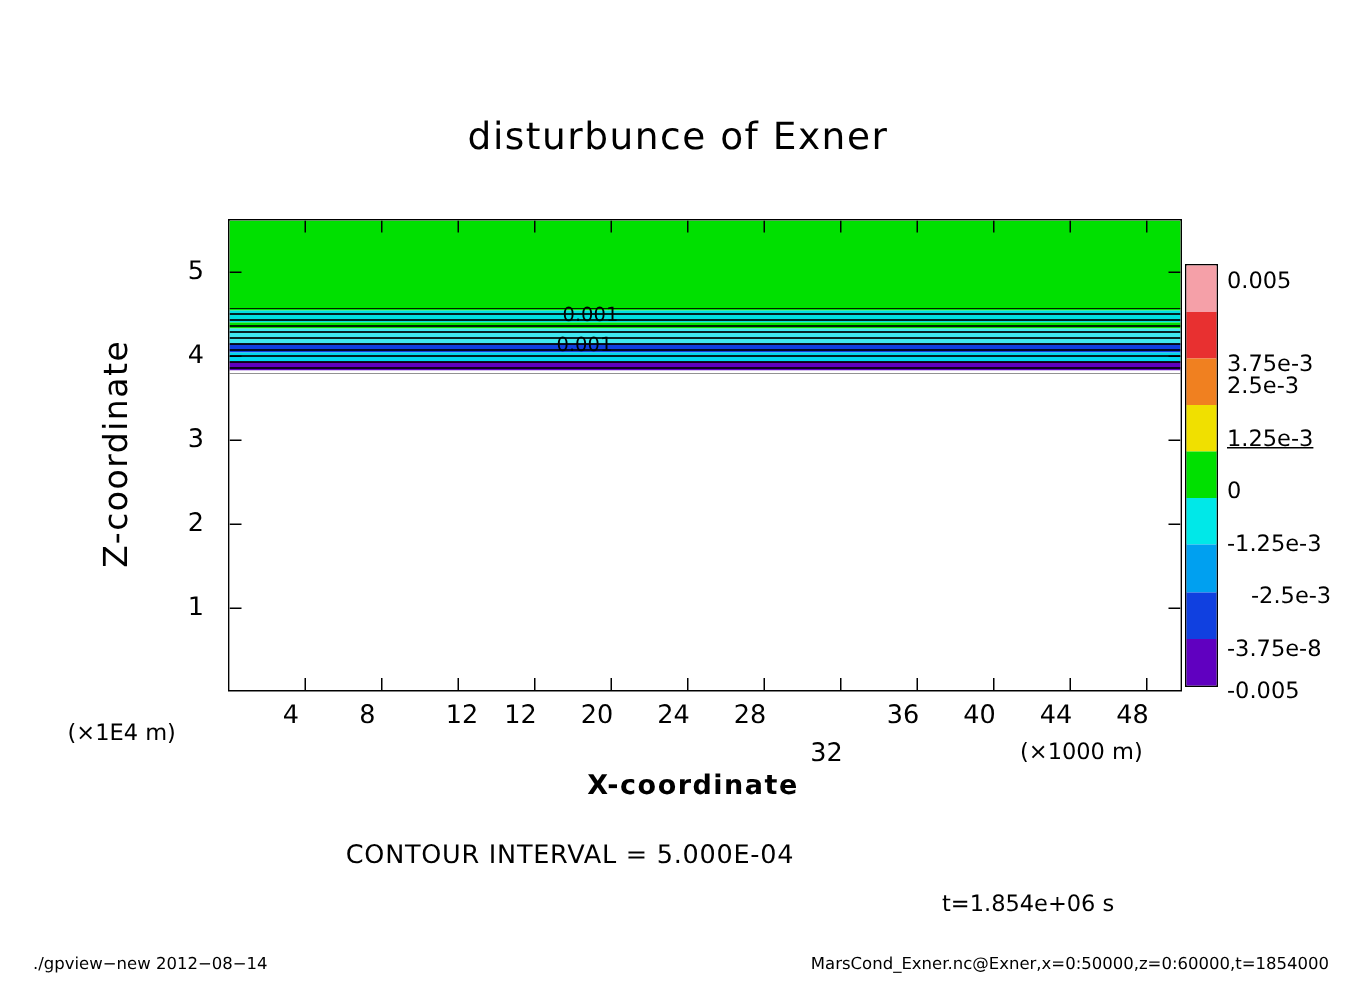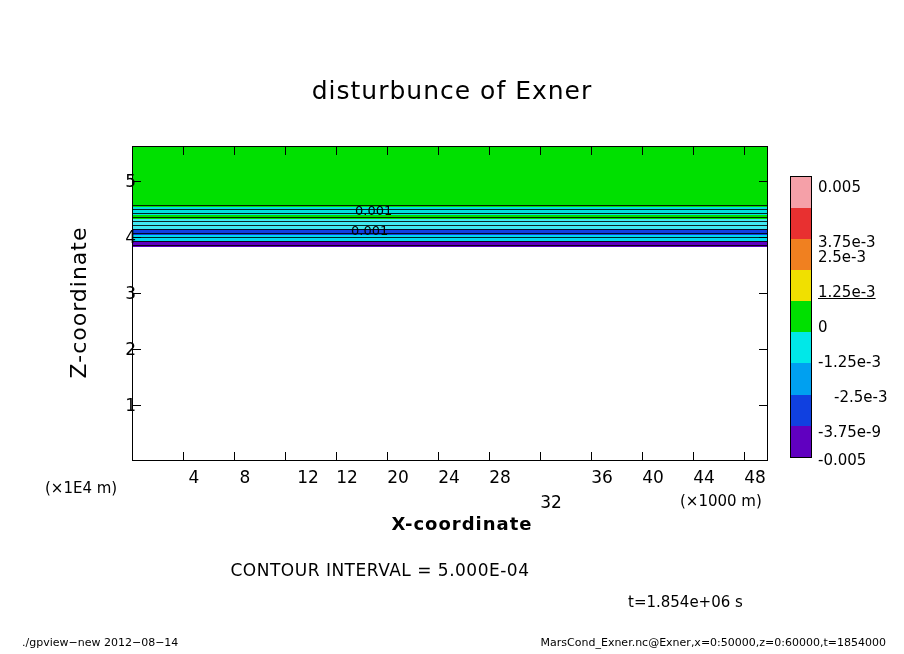--- a/index.html
+++ b/index.html
@@ -20,21 +20,21 @@
   #chart-title {
     left: 0; top: 76px; width: 904px;
     text-align: center;
     font-size: 25px;
     letter-spacing: 1px;
     color: #000;
   }
 
   
   #plot-frame {
-    left: 132px; top: 146px;
+    left: 152px; top: 146px;
     width: 636px; height: 315px;
     border: 1.5px solid #000;
     box-sizing: border-box;
     background: #ffffff;
     overflow: hidden;
     text-align: center;
   }
   
   .band { position: absolute; left: 0; width: 100%; }
 
@@ -235,19 +235,19 @@
   <div class="cb-cell" style="height:11.2%; background:#6000c0;"></div>
 </div>
 
 <div class="cb-tick-label" style="top:178px;">0.005</div>
 <div class="cb-tick-label" style="top:213px;margin-top:20px;">3.75e-3</div>
 <div class="cb-tick-label" style="top:248px;">2.5e-3</div>
 <div class="cb-tick-label" style="top:283px;text-decoration:underline;">1.25e-3</div>
 <div class="cb-tick-label" style="top:318px;">0</div>
 <div class="cb-tick-label" style="top:353px;">-1.25e-3</div>
 <div class="cb-tick-label" style="top:388px;margin-left:16px;">-2.5e-3</div>
-<div class="cb-tick-label" style="top:423px;">-3.75e-9</div>
+<div class="cb-tick-label" style="top:423px;">-3.75e-8</div>
 <div class="cb-tick-label" style="top:451px;">-0.005</div>
 
 <div class="abs" id="contour-interval">CONTOUR INTERVAL = 5.000E-04</div>
 <div class="abs" id="time-stamp">t=1.854e+06 s</div>
 <div class="abs" id="footer-left">./gpview−new  2012−08−14</div>
 <div class="abs" id="footer-right">MarsCond_Exner.nc@Exner,x=0:50000,z=0:60000,t=1854000</div>
 
 </body></html>

